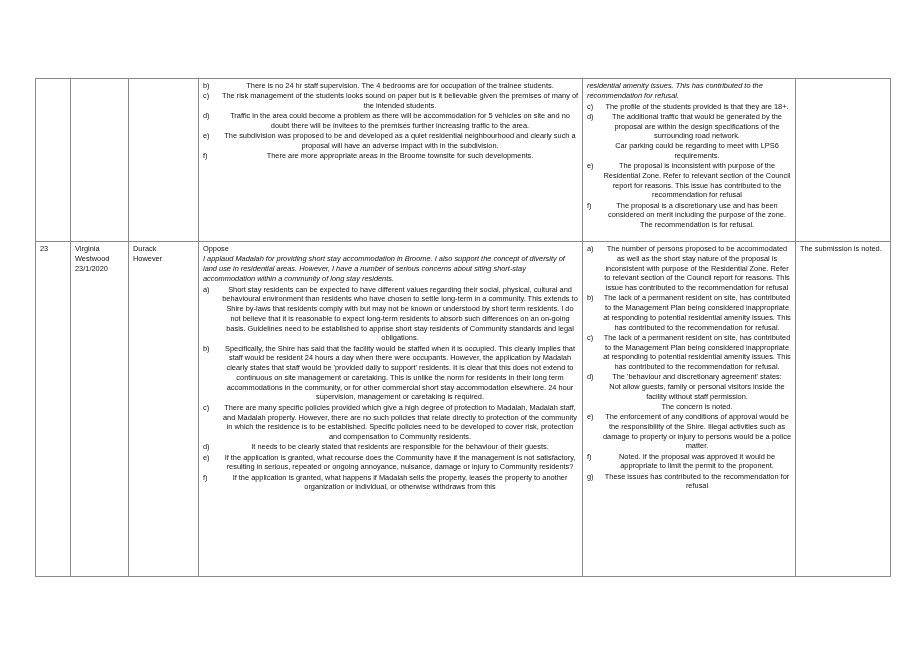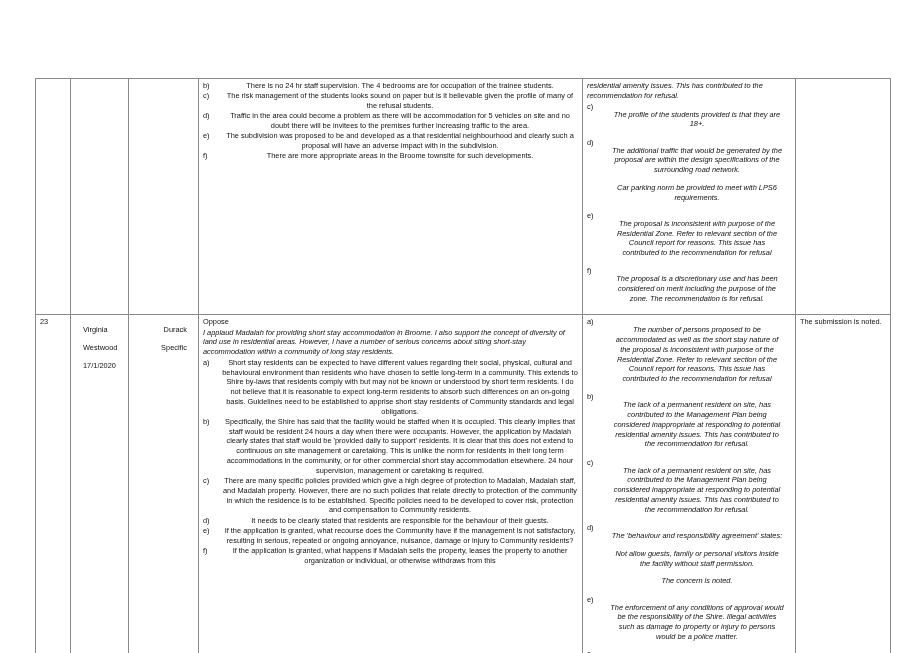--- a/index.html
+++ b/index.html
@@ -73,29 +73,28 @@
   }
   ul.lettered > li > .body {
     flex: 1 1 auto;
     text-align: center;
   }
   
   ul.lettered.resp > li > .marker {
     width: 13px;
   }
   ul.lettered > li > .body > p {
-    margin: 8px;
+    margin: 0;
     padding: 0;
-    font-style: italic;
   }
   .cell-no      { text-align: left; }
   .cell-name    { text-align: left; }
-  .cell-addr    { text-align: right; }
+  .cell-addr    { text-align: left; }
   .cell-officer { text-align: left; }
-  .nm-line { margin: 8px; }
+  .nm-line { margin: 0; }
   .row-top td { height: 158px; }
   .row-main td { height: 330px; }
 </style>
 </head>
 <body>
 
 <div class="page">
   <table class="schedule">
     <colgroup>
       <col class="c-no">
@@ -121,29 +120,29 @@
         <td class="cell-sub">
           <div id="r0-sub-head"></div>
           <div id="r0-sub-intro"></div>
           <ul class="lettered" id="r0-sub-items">
               <li>
                 <span class="marker">b)</span>
                 <span class="body">There is no 24 hr staff supervision. The 4 bedrooms are for occupation of the trainee students.</span>
               </li>
               <li>
                 <span class="marker">c)</span>
-                <span class="body">The risk management  of the students looks sound on paper but is it believable given the profile of many of the refusal students.</span>
+                <span class="body">The risk management  of the students looks sound on paper but is it believable given the premises of many of the intended students.</span>
               </li>
               <li>
                 <span class="marker">d)</span>
                 <span class="body">Traffic in the area could become a problem as there will be accommodation for 5 vehicles on site and no doubt there will be  invitees to the premises further increasing traffic to the area.</span>
               </li>
               <li>
                 <span class="marker">e)</span>
-                <span class="body">The subdivision  was proposed to be and developed as a that  residential neighbourhood and clearly such a proposal will have  an adverse impact with in the subdivision.</span>
+                <span class="body">The subdivision  was proposed to be and developed as a quiet  residential neighbourhood and clearly such a proposal will have  an adverse impact with in the subdivision.</span>
               </li>
               <li>
                 <span class="marker">f)</span>
                 <span class="body">There are more appropriate areas in the Broome townsite for such developments.</span>
               </li>
             </ul>
         </td>
 
         <td class="cell-resp">
           <div id="r0-resp-cont">
@@ -153,21 +152,21 @@
               <li>
                 <span class="marker">c)</span>
                 <span class="body">
                   <p>The profile of the students provided is that they are 18+.</p>
                 </span>
               </li>
               <li>
                 <span class="marker">d)</span>
                 <span class="body">
                   <p>The additional traffic that would be generated by the proposal are within the design specifications of the surrounding road network.</p>
-                  <p>Car parking norm be provided to meet with LPS6 requirements.</p>
+                  <p>Car parking could be regarding to meet with LPS6 requirements.</p>
                 </span>
               </li>
               <li>
                 <span class="marker">e)</span>
                 <span class="body">
                   <p>The proposal is inconsistent with purpose of the Residential Zone. Refer to relevant section of the Council report for reasons. This issue has contributed to the recommendation for refusal</p>
                 </span>
               </li>
               <li>
                 <span class="marker">f)</span>
@@ -181,28 +180,28 @@
         <td class="cell-officer"></td>
       </tr>
 
       <tr class="row-main">
         <td class="cell-no">23</td>
 
         <td class="cell-name">
           <div id="r1-name">
               <div class="nm-line">Virginia</div>
               <div class="nm-line">Westwood</div>
-              <div class="nm-line">17/1/2020</div>
+              <div class="nm-line">23/1/2020</div>
             </div>
         </td>
 
         <td class="cell-addr">
           <div id="r1-addr">
               <div class="nm-line">Durack</div>
-              <div class="nm-line">Specific</div>
+              <div class="nm-line">However</div>
             </div>
         </td>
 
         <td class="cell-sub">
           <div id="r1-sub-head">
               <div class="head-line">Oppose</div>
             </div>
           <div id="r1-sub-intro">
               <div class="intro">I applaud Madalah for providing short stay accommodation in Broome. I also support the concept of diversity of land use in residential areas. However, I have a number of serious concerns about siting short-stay accommodation within a community of long stay residents.</div>
             </div>
@@ -251,21 +250,21 @@
               </li>
               <li>
                 <span class="marker">c)</span>
                 <span class="body">
                   <p>The lack of a permanent resident on site, has contributed to the Management Plan being considered inappropriate at responding to potential residential amenity issues. This has contributed to the recommendation for refusal.</p>
                 </span>
               </li>
               <li>
                 <span class="marker">d)</span>
                 <span class="body">
-                  <p>The 'behaviour and responsibility agreement' states:</p>
+                  <p>The 'behaviour and discretionary agreement' states:</p>
                   <p>Not allow guests, family or personal visitors inside the facility without staff permission.</p>
                   <p>The concern is noted.</p>
                 </span>
               </li>
               <li>
                 <span class="marker">e)</span>
                 <span class="body">
                   <p>The enforcement of any conditions of approval would be the responsibility of the Shire. Illegal activities such as damage to property or injury to persons would be a police matter.</p>
                 </span>
               </li>

